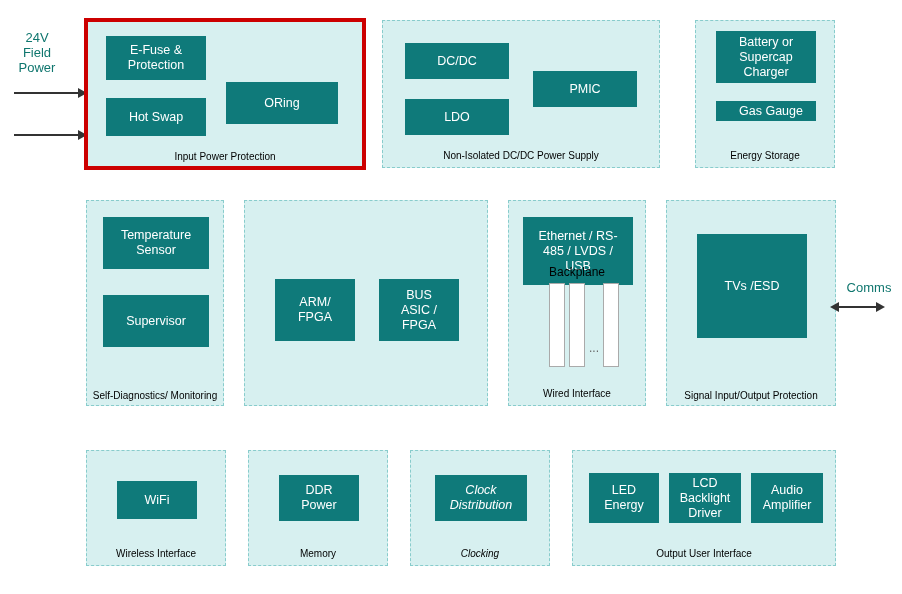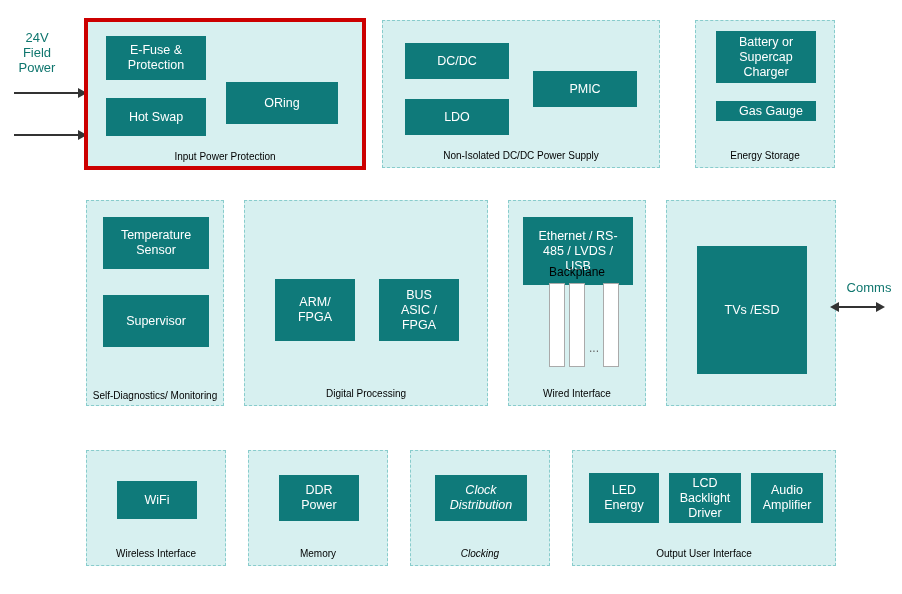--- a/index.html
+++ b/index.html
@@ -129,37 +129,38 @@
     <div class="group-label" style="bottom:4px; line-height:1.15;">Self-Diagnostics/
 Monitoring</div>
   </div>
 
   <div class="group" style="left:244px; top:200px; width:244px; height:206px;">
     <div class="block" style="left:30px; top:78px; width:80px; height:62px;">ARM/
 FPGA</div>
     <div class="block" style="left:134px; top:78px; width:80px; height:62px;">BUS
 ASIC /
 FPGA</div>
-    <div class="group-label">Digital Processing</div>
   </div>
 
   <div class="group" style="left:508px; top:200px; width:138px; height:206px;">
     <div class="block" style="left:14px; top:16px; width:110px; height:68px;">Ethernet / RS-
 485 / LVDS /
 USB</div>
     <div class="bp-caption" style="left:0; right:0; top:64px;">Backplane</div>
     <div class="bp-slot" style="left:40px; top:82px; width:16px; height:84px;"></div>
     <div class="bp-slot" style="left:60px; top:82px; width:16px; height:84px;"></div>
     <div class="bp-dots" style="left:80px; top:140px;">...</div>
     <div class="bp-slot" style="left:94px; top:82px; width:16px; height:84px;"></div>
     <div class="group-label">Wired Interface</div>
   </div>
 
   <div class="group" style="left:666px; top:200px; width:170px; height:206px;">
-    <div class="block" style="left:30px; top:45px; width:110px; height:128px;">TVs /ESD</div>
+    <div class="block" style="left:30px; top:33px; width:110px; height:104px;">TVs /ESD</div>
+    <div class="group-label" style="bottom:4px; line-height:1.15;">Signal Input/Output
+Protection</div>
   </div>
 
   <div class="arrow-line" style="left:838px; top:306px; width:40px;"></div>
   <div class="arrow-head right" style="left:876px; top:301.5px;"></div>
   <div class="arrow-head left" style="left:830px; top:301.5px;"></div>
   <div class="ext-label" style="left:842px; top:280px; width:54px;">Comms</div>
 
   <div class="group" style="left:86px; top:450px; width:140px; height:116px;">
     <div class="block" style="left:30px; top:30px; width:80px; height:38px;">WiFi</div>
     <div class="group-label">Wireless Interface</div>

